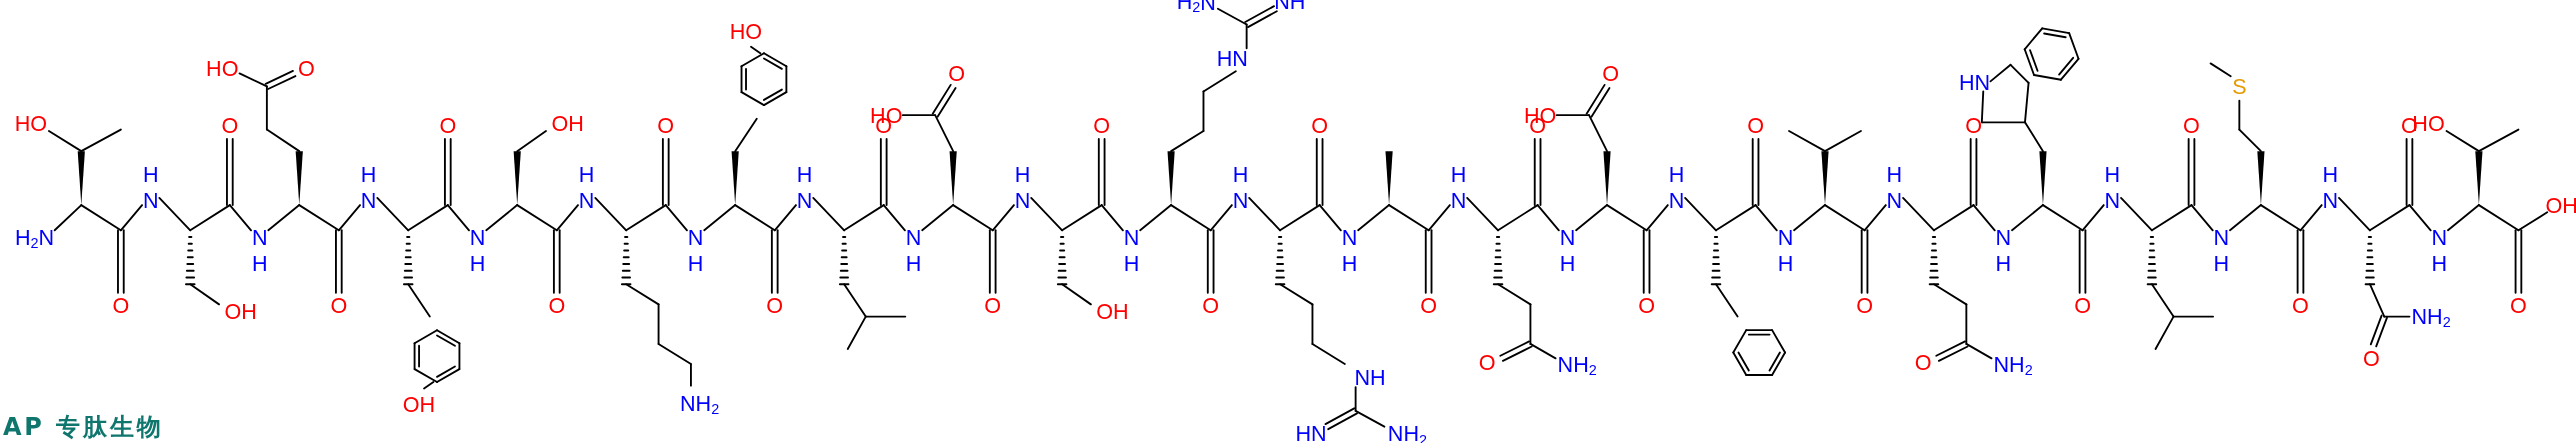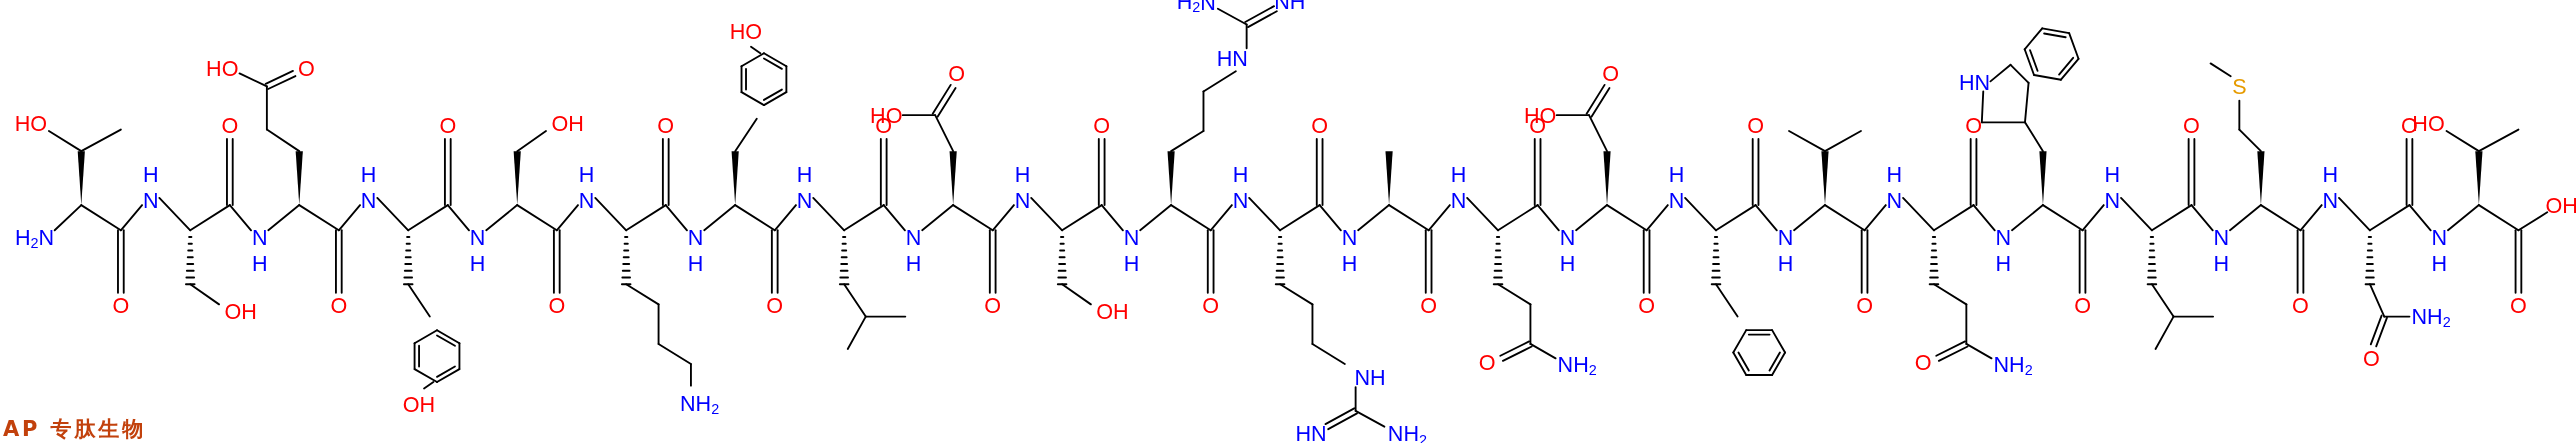--- a/index.html
+++ b/index.html
@@ -4,21 +4,21 @@
 <style>
   html, body { margin: 0; padding: 0; background: #ffffff; }
   body { width: 2576px; height: 444px; overflow: hidden; position: relative; font-family: "Liberation Sans", sans-serif; }
   #structure { position: absolute; left: 0; top: 0; }
   .bond { stroke: #000; stroke-width: 2.6; fill: none; stroke-linecap: round; }
   .atom { font-family: "Liberation Sans", sans-serif; font-size: 30px; }
   .atom-N { fill: #0000ff; }
   .atom-O { fill: #ff0000; }
   .atom-S { fill: #e69b00; }
   .sub { font-size: 20px; }
-  .watermark { position: absolute; left: 2.9px; bottom: 1.4px; font-family: "DejaVu Sans", sans-serif; font-size: 21px; font-weight: bold; color: #c2410c; letter-spacing: 2.9px; margin-top: 10px; }
+  .watermark { position: absolute; left: 2.9px; bottom: 1.4px; font-family: "DejaVu Sans", sans-serif; font-size: 24px; font-weight: bold; color: #0f766e; letter-spacing: 2.9px; margin-top: 10px; }
   .wedge { fill: #000; }
 </style>
 </head>
 <body>
 
 <svg id="structure" width="2576" height="444" viewBox="0 0 3581 617" xmlns="http://www.w3.org/2000/svg">
     <g>
       <text x="48" y="330" class="atom atom-N" text-anchor="middle" dominant-baseline="central">H<tspan class="sub" dy="8">2</tspan><tspan dy="-8">N</tspan></text>
       <line x1="76" y1="320" x2="113" y2="285" class="bond"></line>
       <line x1="113" y1="285" x2="168" y2="320" class="bond"></line>

